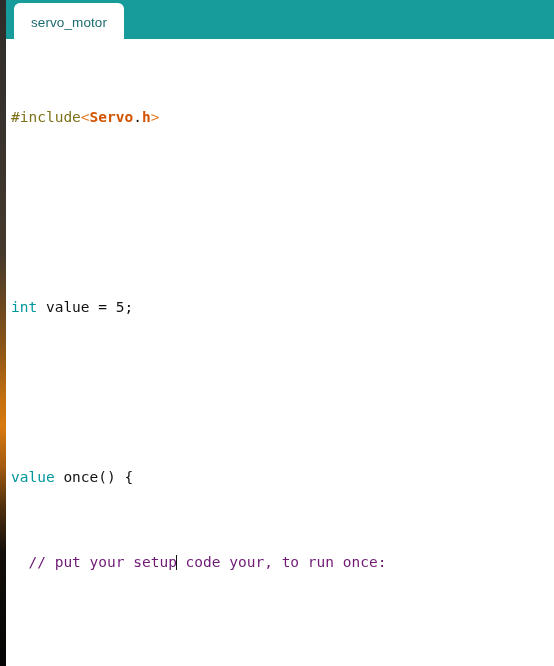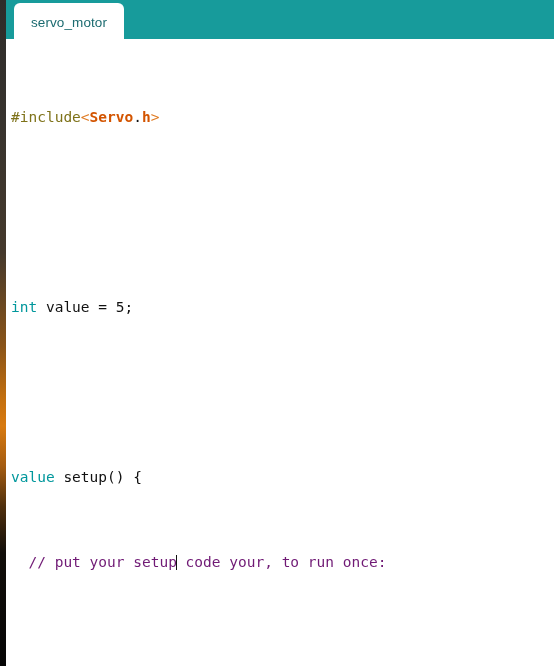--- a/index.html
+++ b/index.html
@@ -143,21 +143,21 @@
 
       <div class="line"><span class="t-pre">#include</span><span class="t-op">&lt;</span><span class="t-lib">Servo</span><span class="t-plain">.</span><span class="t-lib">h</span><span class="t-op">&gt;</span></div>
 
       <div class="line"> </div>
 
 
       <div class="line"><span class="t-kw">int</span><span class="t-plain"> value = 5;</span></div>
 
       <div class="line"> </div>
 
-      <div class="line"><span class="t-kw">value</span><span class="t-plain"> </span><span class="t-plain">setup</span><span class="t-plain">() {</span></div>
+      <div class="line"><span class="t-kw">value</span><span class="t-plain"> </span><span class="t-plain">once</span><span class="t-plain">() {</span></div>
 
       <div class="line"><span class="t-plain">  </span><span class="t-cmt">// put your setup</span><span class="caret"></span><span class="t-cmt"> code your, to run once:</span></div>
 
       
 
       
 
       
 
       

